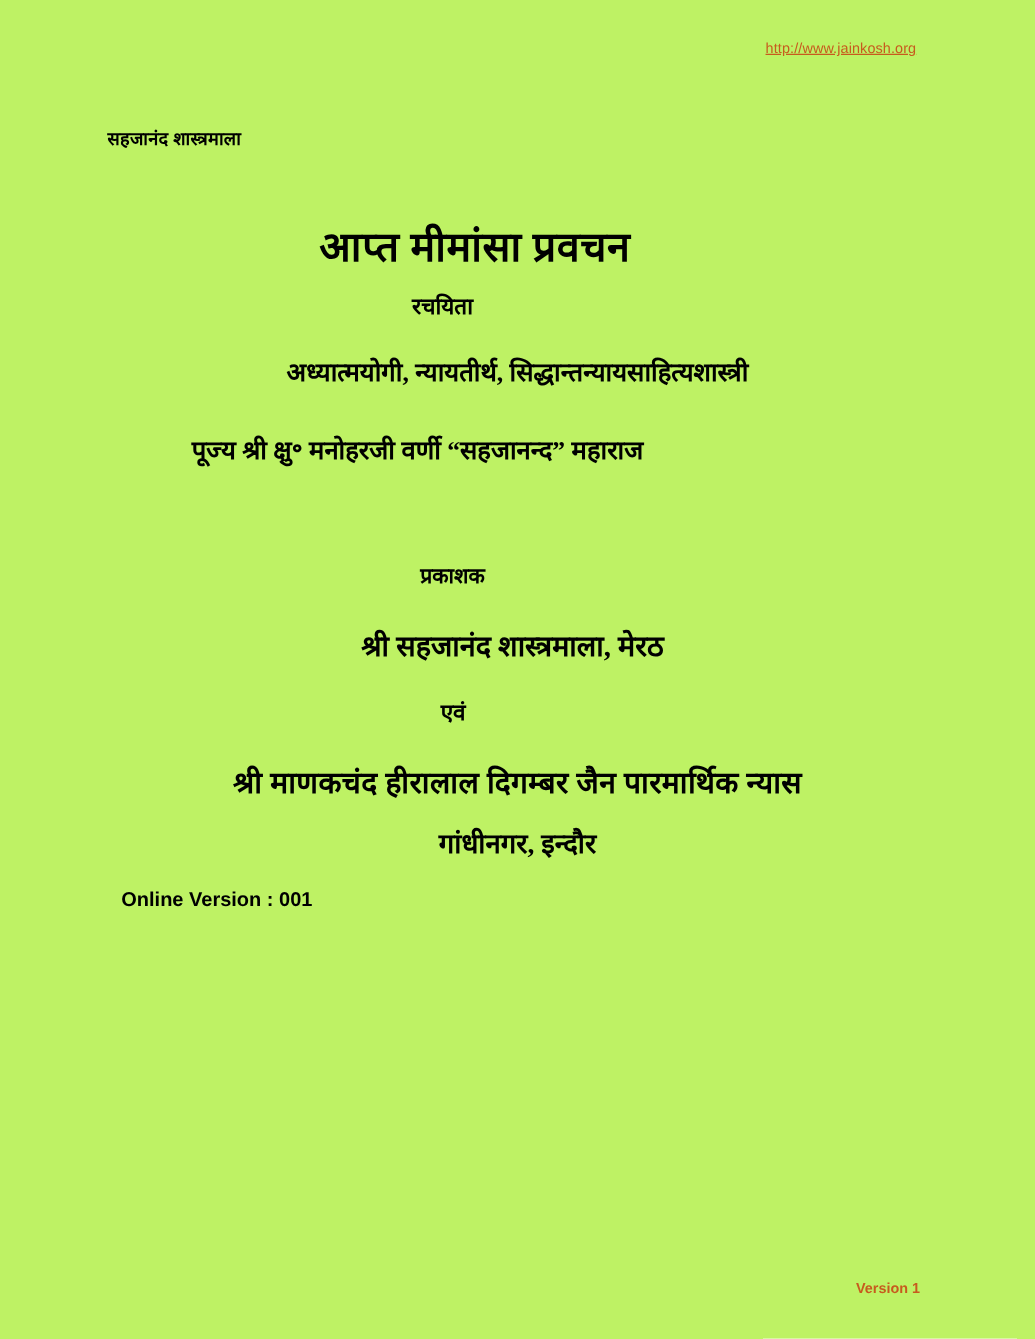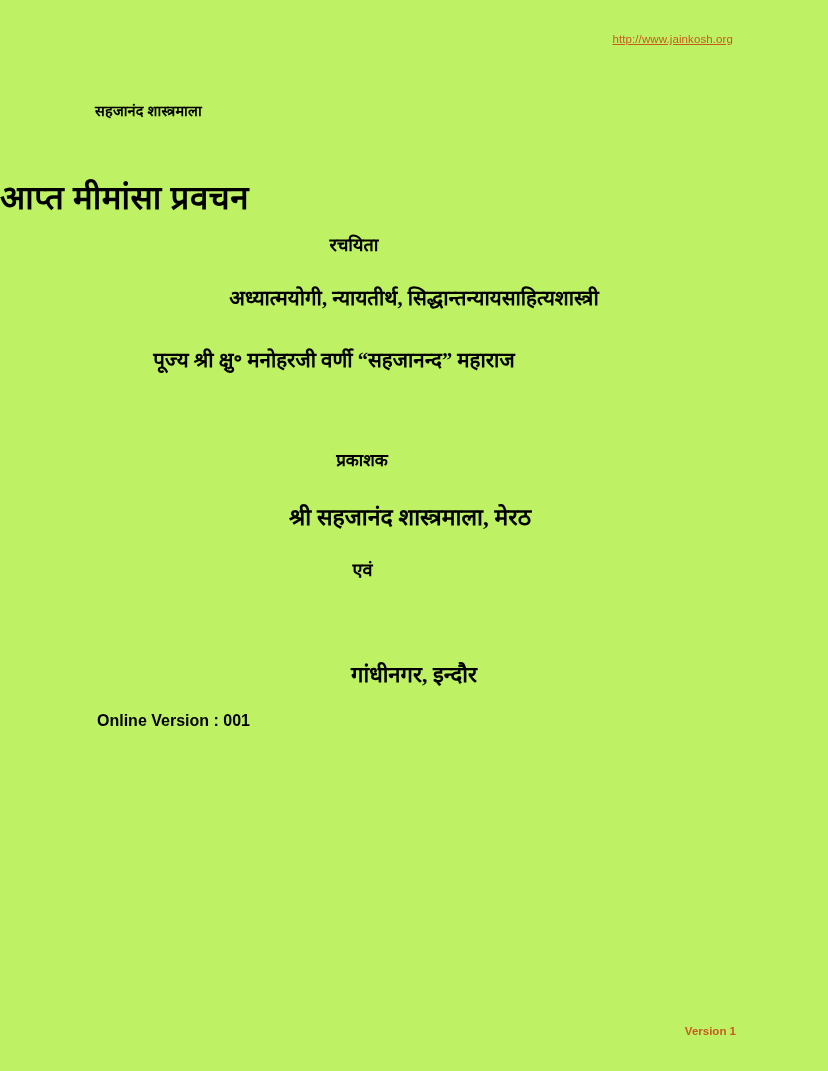--- a/index.html
+++ b/index.html
@@ -24,31 +24,32 @@
     top: 33px;
     right: 95px;
     font-size: 11.5px;
     color: #c75b1e;
     font-family: "Liberation Sans", sans-serif;
     letter-spacing: 0.1px;
   }
   .series-name {
     position: absolute;
     top: 100px;
-    left: 95px;
+    left: 86px;
     font-size: 14.5px;
     font-weight: bold;
     font-family: "Liberation Serif", serif;
     letter-spacing: 0.2px;
   }
   .main-title {
     position: absolute;
     top: 152px;
     left: 0;
     width: 760px;
+    text-align: center;
     font-size: 33px;
     font-weight: bold;
     font-family: "Liberation Serif", serif;
     letter-spacing: 0.5px;
   }
   .author-label {
     position: absolute;
     top: 232px;
     left: 0;
     width: 708px;
@@ -162,20 +163,21 @@
   <div class="author-credentials">अध्यात्मयोगी,  न्यायतीर्थ,  सिद्धान्तन्यायसाहित्यशास्त्री</div>
 
   <div class="author-name">पूज्य श्री क्षु॰ मनोहरजी वर्णी “सहजानन्द” महाराज</div>
 
   <div class="publisher-label">प्रकाशक</div>
 
   <div class="publisher-name">श्री सहजानंद शास्त्रमाला, मेरठ</div>
 
   <div class="publisher-conj">एवं</div>
 
+  <div class="publisher-trust">श्री माणकचंद हीरालाल दिगम्बर जैन पारमार्थिक न्यास</div>
 
   <div class="publisher-city">गांधीनगर,  इन्दौर</div>
 
   <div class="online-version">Online Version : 001</div>
 
   <div class="footer-version">Version 1</div>
 
 </div>
 
 </body></html>

